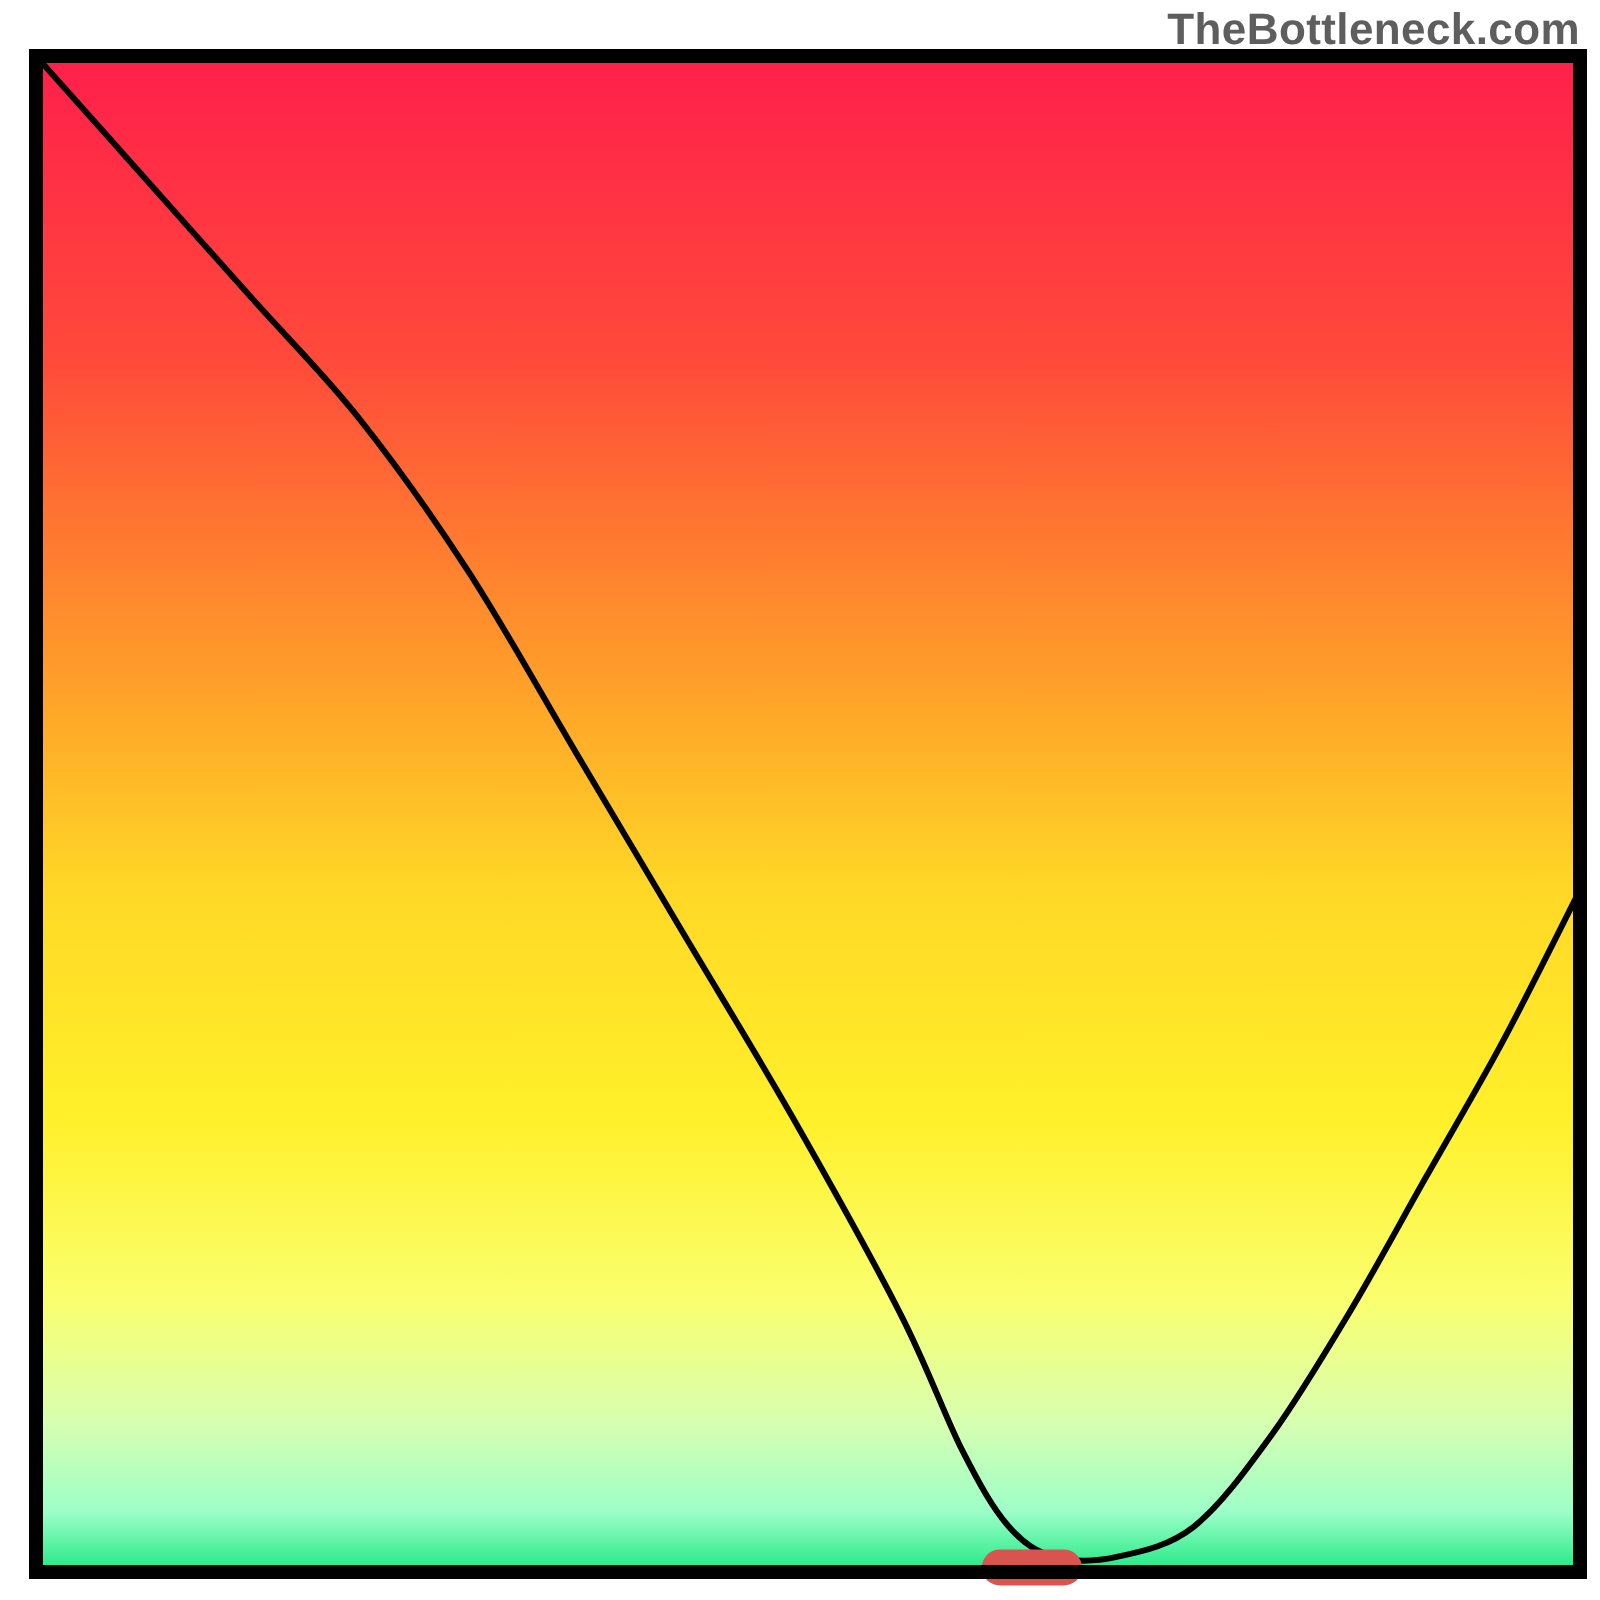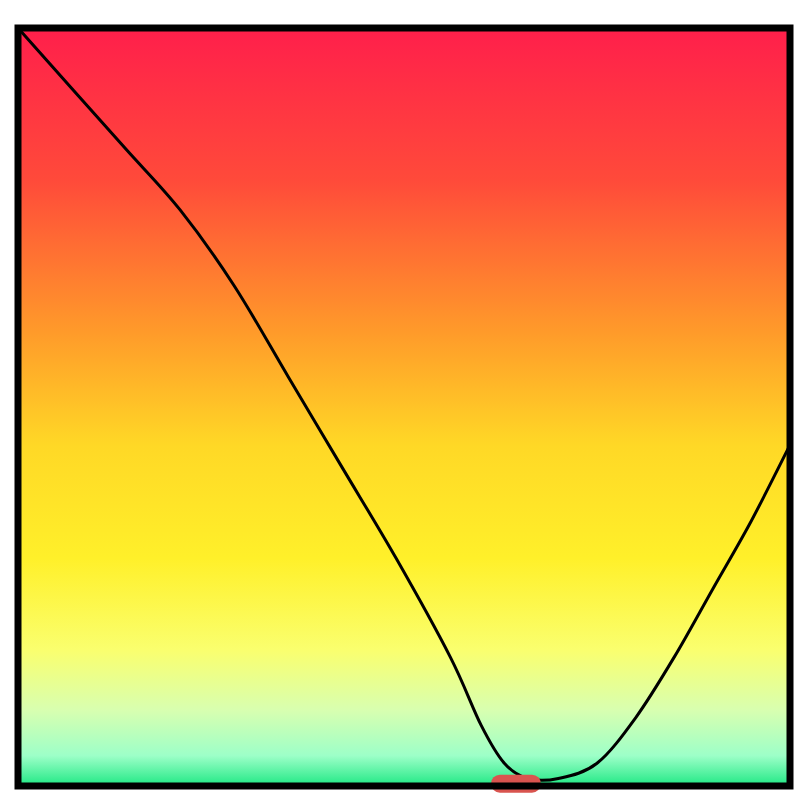--- a/index.html
+++ b/index.html
@@ -27,20 +27,21 @@
   svg {
     position: absolute;
     top: 0;
     left: 0;
   }
 </style>
 </head>
 <body>
 
 <div class="container">
+  <div class="watermark">TheBottleneck.com</div>
   <svg id="chart-svg" width="800" height="800" viewBox="0 0 800 800">
     <defs>
       <linearGradient id="bg-grad" x1="0" y1="0" x2="0" y2="1">
           <stop offset="0%" stop-color="#ff1f4b"></stop>
           <stop offset="20%" stop-color="#ff4a3a"></stop>
           <stop offset="40%" stop-color="#ff9a2a"></stop>
           <stop offset="55.00000000000001%" stop-color="#ffd826"></stop>
           <stop offset="70%" stop-color="#fff02a"></stop>
           <stop offset="82%" stop-color="#faff6e"></stop>
           <stop offset="90%" stop-color="#d8ffb0"></stop>

